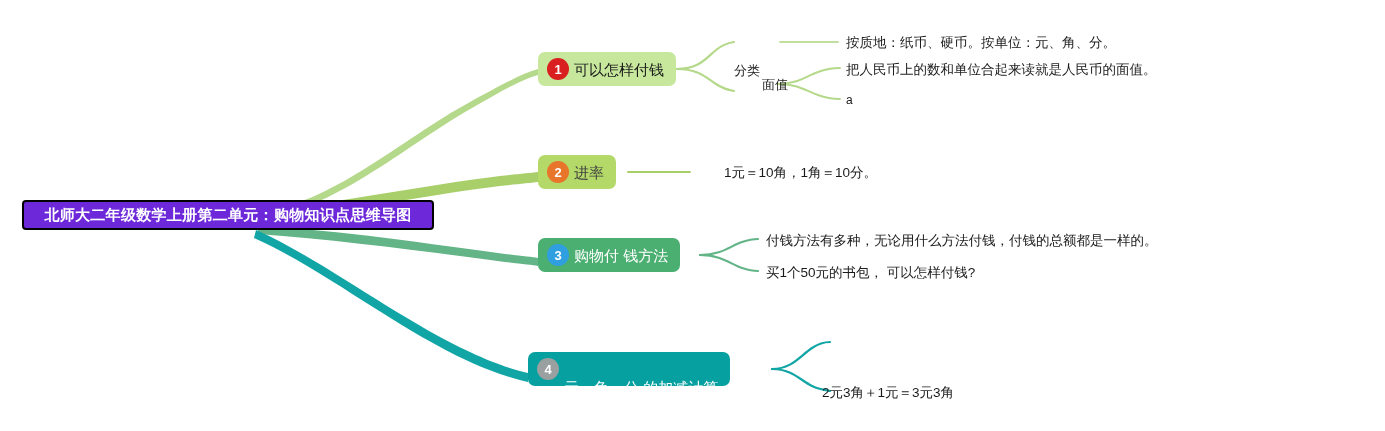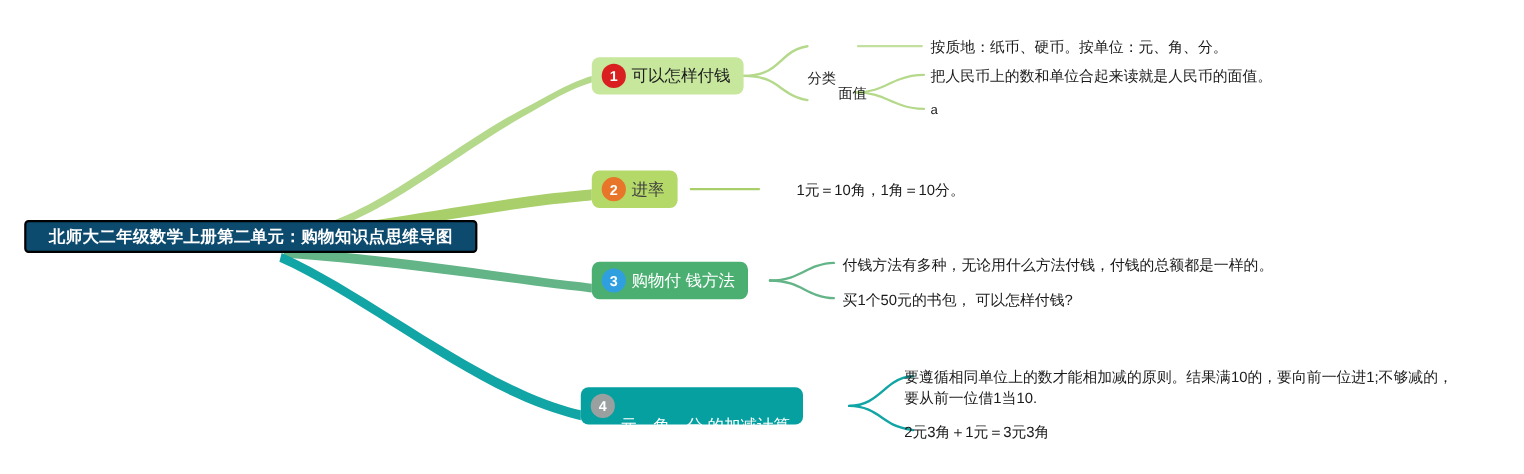--- a/index.html
+++ b/index.html
@@ -29,21 +29,21 @@
     pointer-events: none;
   }
 
   
   .root-node {
     position: absolute;
     left: 22px;
     top: 200px;
     width: 412px;
     height: 30px;
-    background: #0c4a6e;
+    background: #6d28d9;
     border: 2px solid #000000;
     border-radius: 4px;
     box-sizing: border-box;
     display: flex;
     align-items: center;
     justify-content: center;
   }
   .root-label {
     color: #ffffff;
     font-size: 15px;
@@ -184,17 +184,16 @@
 
   <div class="leaf-text" style="left:766px; top:231px;text-align:right;">付钱方法有多种，无论用什么方法付钱，付钱的总额都是一样的。</div>
 
   <div class="leaf-text" style="left:766px; top:263px;">买1个50元的书包， 可以怎样付钱?</div>
 
   <div class="branch-node node-4">
     <span class="badge badge-4">4</span>
     <span class="branch-label">元，角，分 的加减计算</span>
   </div>
 
-  <div class="leaf-text leaf-wide" style="left:822px; top:333px;">要遵循相同单位上的数才能相加减的原则。结果满10的，要向前一位进1;不够减的，要从前一位借1当10.</div>
 
   <div class="leaf-text" style="left:822px; top:383px;">2元3角＋1元＝3元3角</div>
 
 </div>
 
 </body></html>

